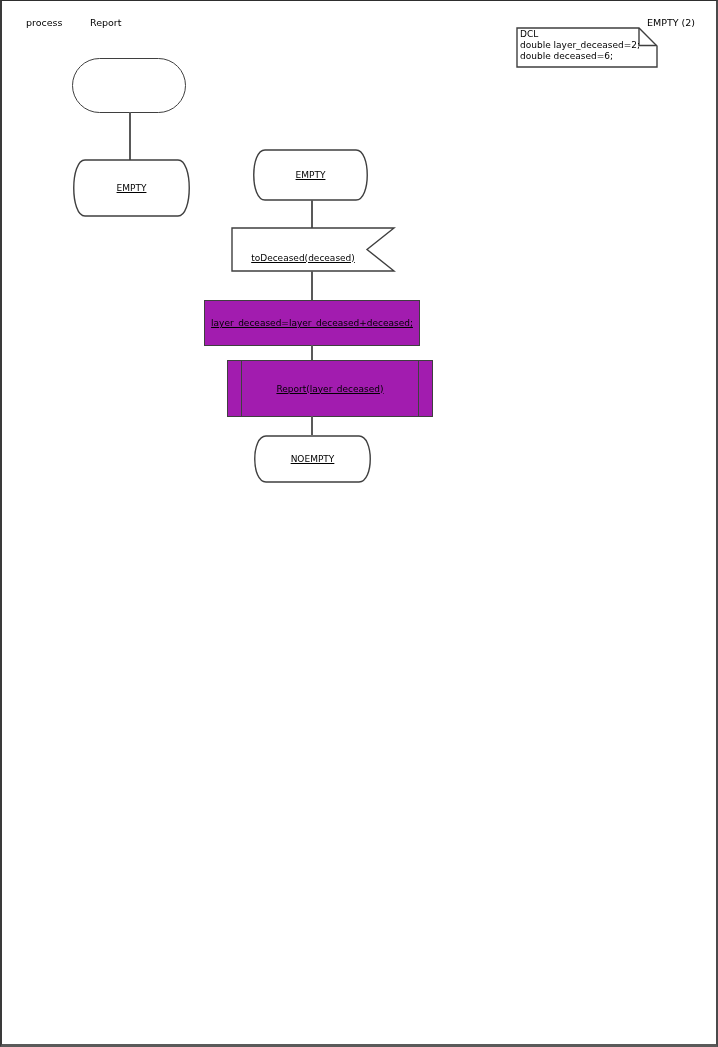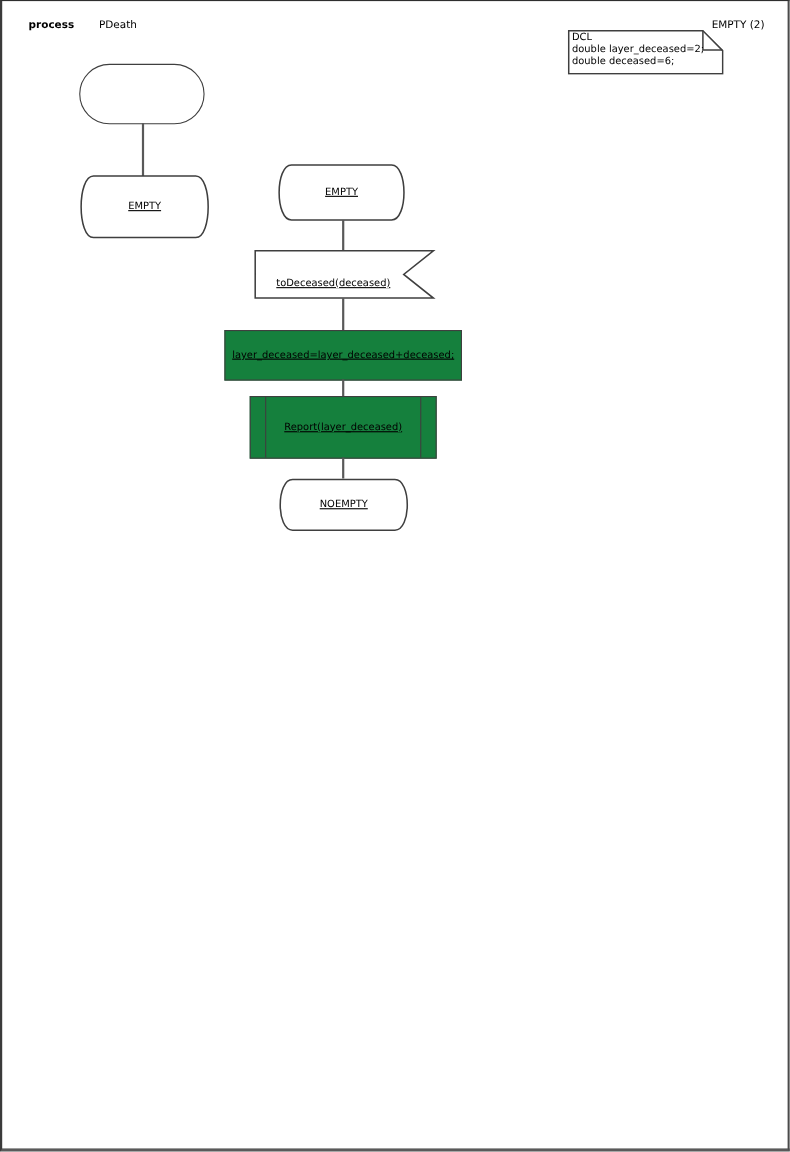--- a/index.html
+++ b/index.html
@@ -10,61 +10,61 @@
     box-sizing:border-box;
     border-top:1px solid #2e2e2e;
     border-left:2px solid #3a3a3a;
     border-right:2px solid #4a4a4a;
     border-bottom:3px solid #5a5a5a;
     font-family:"DejaVu Sans","Liberation Sans",sans-serif;
     color:#000000;
     overflow:hidden;
   }
   .hdr{position:absolute;font-size:9.5px;white-space:nowrap;}
-  .hdr-kind{left:24px;top:16px;font-weight:bold;}
+  .hdr-kind{left:24px;top:16px;font-weight:normal;}
   .hdr-name{left:88px;top:16px;}
   .hdr-page{right:21px;top:16px;margin-left:40px;}
 
   .node{position:absolute;}
   .node svg{position:absolute;left:0;top:0;overflow:visible;display:block;}
   .node-label{
     position:absolute;left:0;top:0;right:0;bottom:0;
     display:flex;align-items:center;justify-content:center;
     font-size:9px;white-space:nowrap;color:#000;text-decoration:underline;
   }
   .shape-stroke{fill:#ffffff;stroke:#3f3f3f;stroke-width:1.4;}
   .shape-line{fill:none;stroke:#3f3f3f;stroke-width:1.4;}
 
   .start-symbol{
     position:absolute;left:70px;top:57px;width:114px;height:55px;
     border:1.4px solid #3f3f3f;border-radius:27.5px;background:#fff;box-sizing:border-box;
   }
   .connector{position:absolute;width:2px;background:#595959;}
   .task-symbol{
-    position:absolute;border:1.4px solid #3f3f3f;background:#15803d;box-sizing:border-box;
+    position:absolute;border:1.4px solid #3f3f3f;background:#a21caf;box-sizing:border-box;
   }
   .proc-inner{
     position:absolute;top:0;bottom:0;width:0;
     border-left:1.4px solid #3f3f3f;
   }
   .note{
     position:absolute;left:514px;top:26px;width:142px;height:41px;
   }
   .note-text{
     position:absolute;left:4px;top:2px;right:4px;
     font-size:9px;line-height:11px;white-space:nowrap;
   }
 </style>
 </head>
 <body>
 
 <div class="page">
 
   <div class="hdr hdr-kind">process</div>
-  <div class="hdr hdr-name">PDeath</div>
+  <div class="hdr hdr-name">Report</div>
   <div class="hdr hdr-page">EMPTY (2)</div>
 
   <div class="note">
     <svg width="142" height="41" viewBox="0 0 142 41">
       <path class="shape-stroke" d="M 1 1 H 123 L 141 19 V 40 H 1 Z"></path>
       <path class="shape-line" d="M 123 1 V 18.5 H 140.5"></path>
     </svg>
     <div class="note-text">
       <div>DCL</div>
       <div>double layer_deceased=2;</div>
@@ -96,21 +96,21 @@
     </svg>
     <div class="node-label" style="right:20px;">toDeceased(deceased)</div>
   </div>
   <div class="connector" style="left:309px;top:270px;height:30px;"></div>
 
   <div class="task-symbol" style="left:202px;top:299px;width:216px;height:46px;">
     <div class="node-label">layer_deceased=layer_deceased+deceased;</div>
   </div>
   <div class="connector" style="left:309px;top:344px;height:16px;"></div>
 
-  <div class="task-symbol" style="left:225px;top:359px;width:170px;height:57px;">
+  <div class="task-symbol" style="left:225px;top:359px;width:206px;height:57px;">
     <div class="proc-inner" style="left:13px;"></div>
     <div class="proc-inner" style="right:13px;"></div>
     <div class="node-label">Report(layer_deceased)</div>
   </div>
   <div class="connector" style="left:309px;top:415px;height:19px;"></div>
 
   <div class="node" style="left:252px;top:434px;width:117px;height:48px;">
     <svg width="117" height="48" viewBox="0 0 117 48">
       <path class="shape-stroke" d="M 12 1 H 105 C 120 1 120 47 105 47 H 12 C -3 47 -3 1 12 1 Z"></path>
     </svg>

